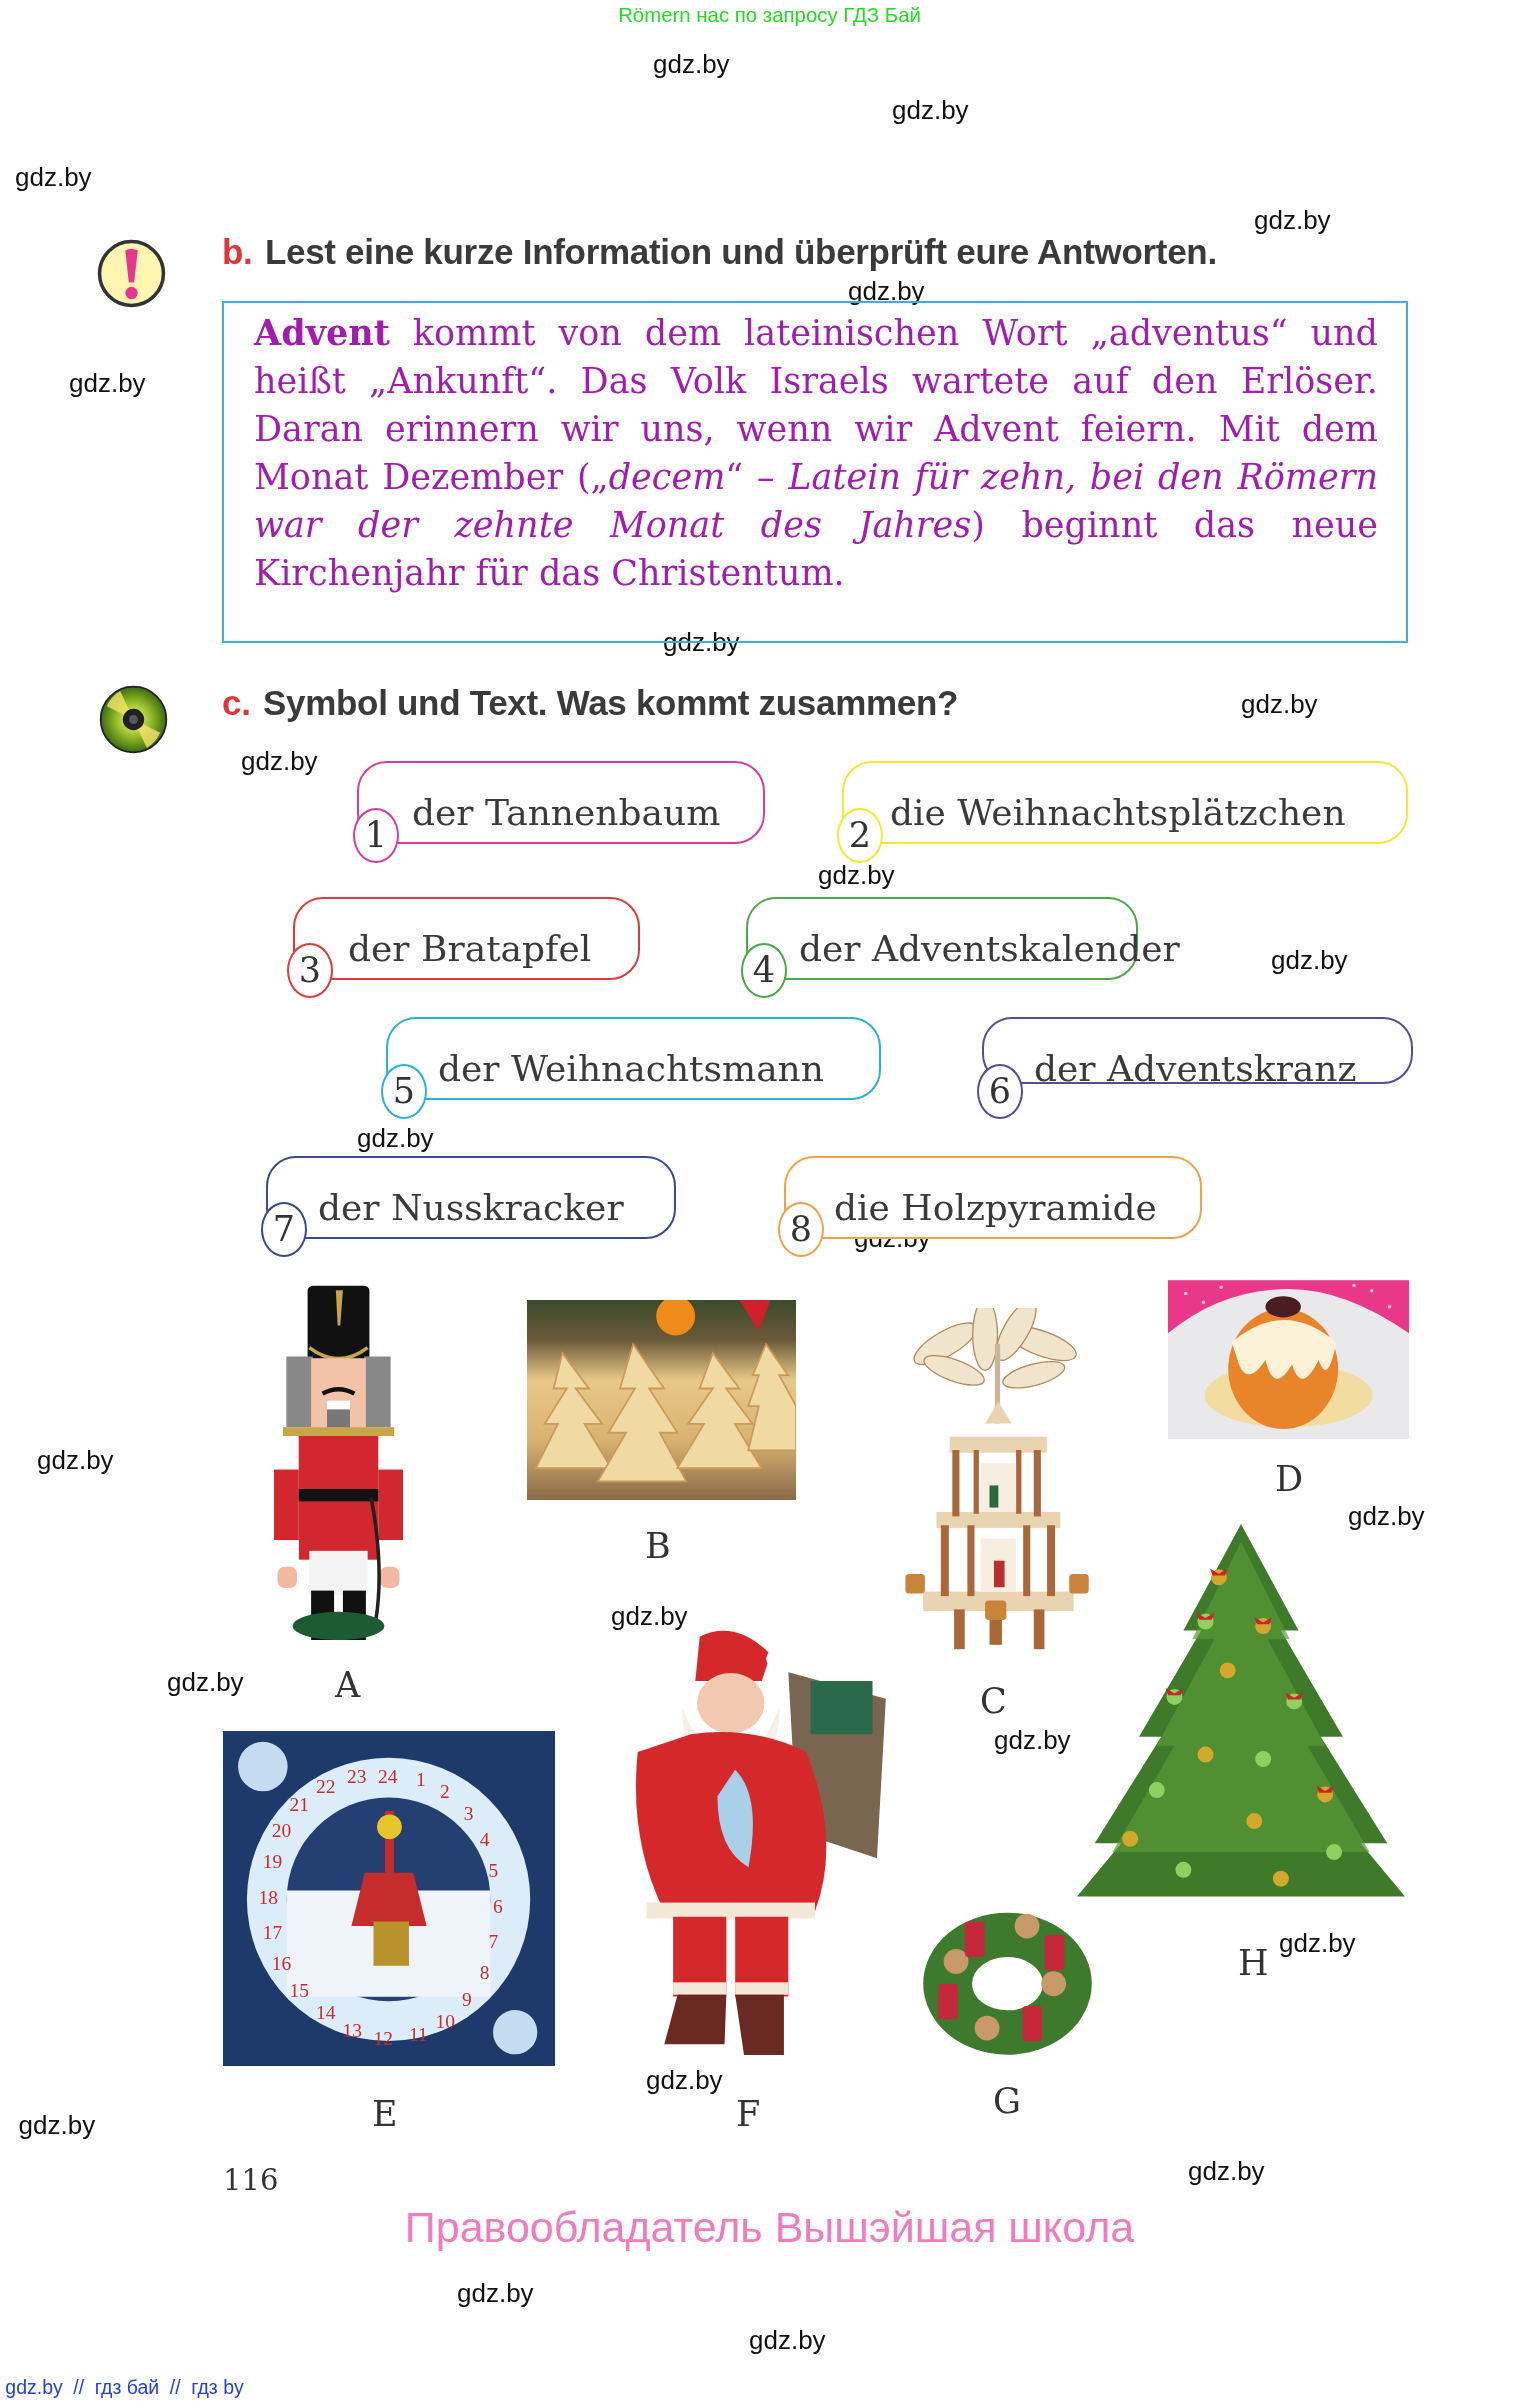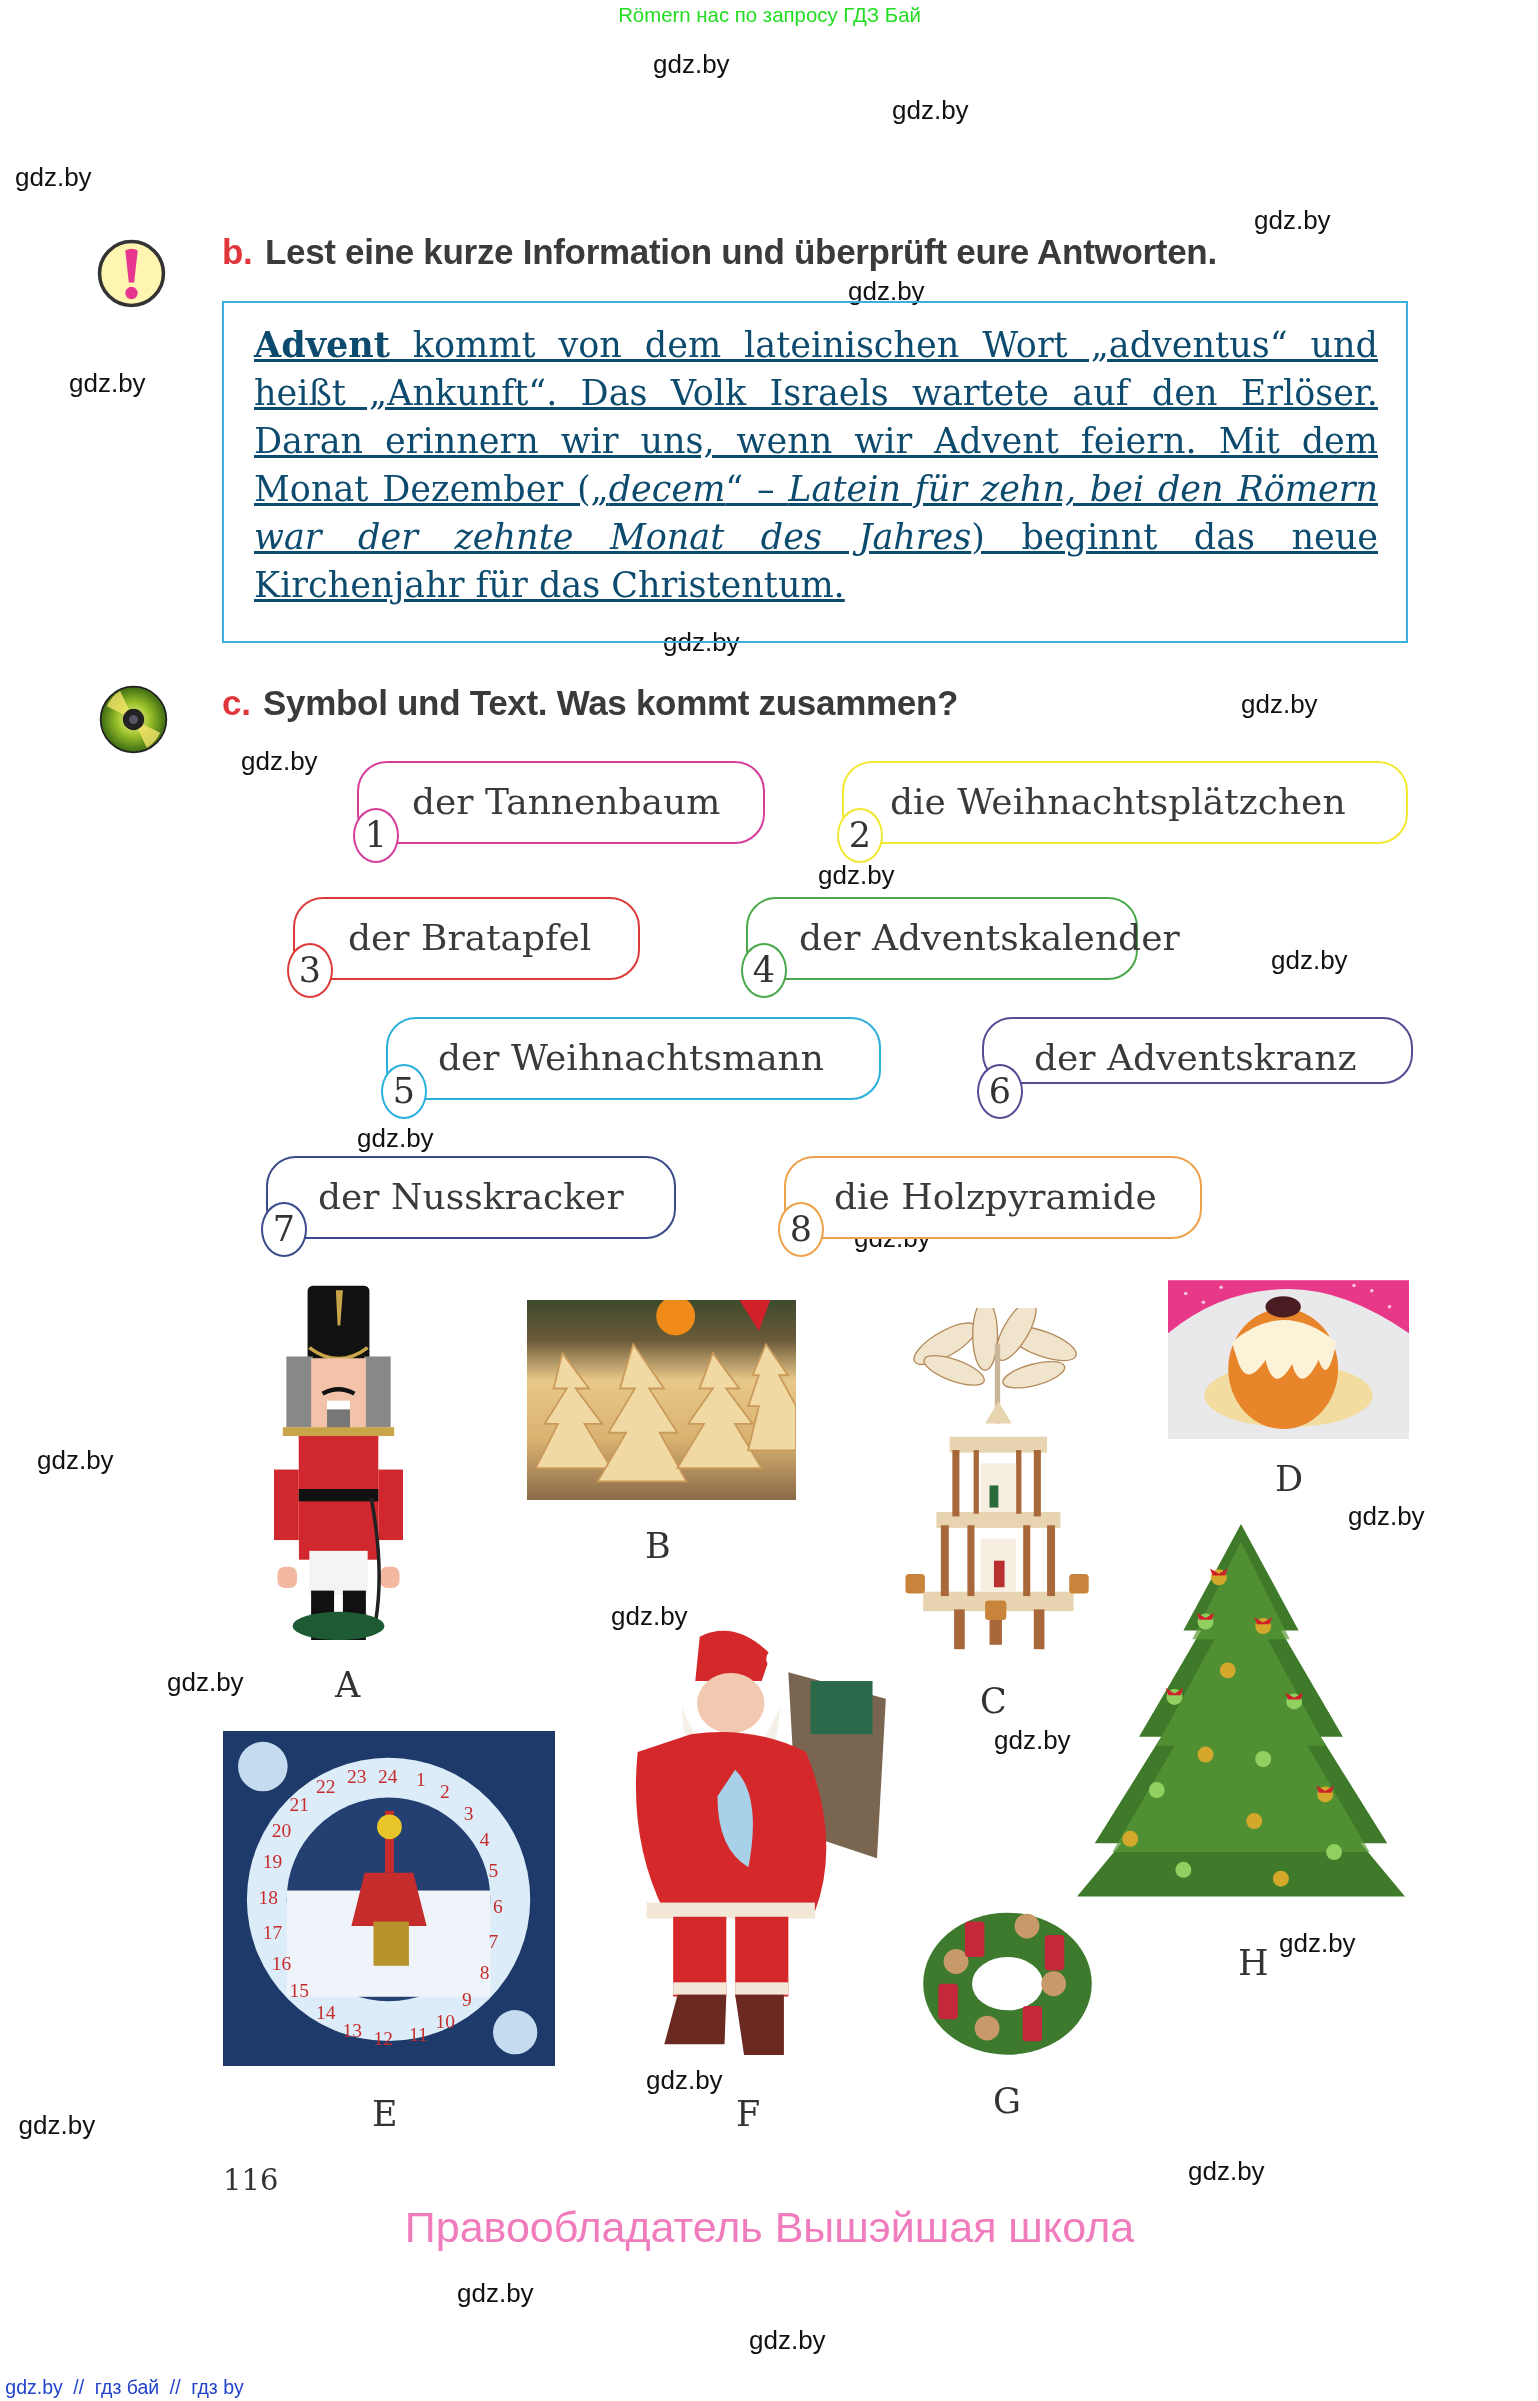--- a/index.html
+++ b/index.html
@@ -3,25 +3,25 @@
 <meta charset="utf-8">
 <style>
   html, body { margin:0; padding:0; background:#fff; }
   body { width:1539px; height:2401px; position:relative; overflow:hidden; font-family:"Liberation Sans", sans-serif; color:#333; }
   .abs { position:absolute; }
   .wm { position:absolute; font-family:"Liberation Sans", sans-serif; font-size:26px; color:#111; white-space:nowrap; }
   .top-note { position:absolute; left:0; width:1539px; top:3.5px; text-align:center; color:#22dd22; font-size:20.4px; }
   .heading { position:absolute; font-family:"Liberation Sans", sans-serif; font-weight:bold; font-size:35px; color:#3a3a3a; white-space:nowrap; letter-spacing:-0.3px; }
   .heading .letter { color:#e0353b; margin-right:12.4px; }
   .info-box { position:absolute; left:222px; top:301px; width:1186px; height:342px; border:2.7px solid #3bb0dc; box-sizing:border-box; }
-  .info-text { position:absolute; left:254px; top:321px; width:1124px; font-family:"DejaVu Serif", "Liberation Serif", serif; font-size:35px; line-height:48px; color:#0c4a6e; text-align:justify; text-align-last:left;text-decoration:underline; }
+  .info-text { position:absolute; left:254px; top:309px; width:1124px; font-family:"DejaVu Serif", "Liberation Serif", serif; font-size:35px; line-height:48px; color:#a21caf; text-align:justify; text-align-last:left; }
   .info-text b { font-weight:bold; }
   .info-text i { font-style:italic; }
   .bubble { position:absolute; border:2.2px solid; border-radius:30px; box-sizing:border-box; background:#fff; }
-  .bubble .btext { position:absolute; top:18px; font-family:"DejaVu Serif", "Liberation Serif", serif; font-size:36px; color:#3a3a3a; white-space:nowrap; }
+  .bubble .btext { position:absolute; top:29px; font-family:"DejaVu Serif", "Liberation Serif", serif; font-size:36px; color:#3a3a3a; white-space:nowrap; }
   .num { position:absolute; width:46px; height:55px; border:2.2px solid; border-radius:50%; box-sizing:border-box; background:#fff; font-family:"DejaVu Serif", "Liberation Serif", serif; font-size:35px; color:#333; text-align:center; line-height:51px; }
   .pic-label { position:absolute; font-family:"DejaVu Serif", "Liberation Serif", serif; font-size:35px; color:#333; }
   .page-num { position:absolute; font-family:"DejaVu Serif", "Liberation Serif", serif; font-size:29px; color:#333; }
   .rights { position:absolute; left:0; width:1539px; top:2203px; text-align:center; font-size:43px; color:#f07bbd; }
   .footer-links { position:absolute; left:0; width:1539px; top:2376px; font-size:19.5px; color:#2244cc; }
   .footer-links span { margin:0 5.3px; }
   .pic { position:absolute; overflow:hidden; }
 </style>
 </head>
 <body>

